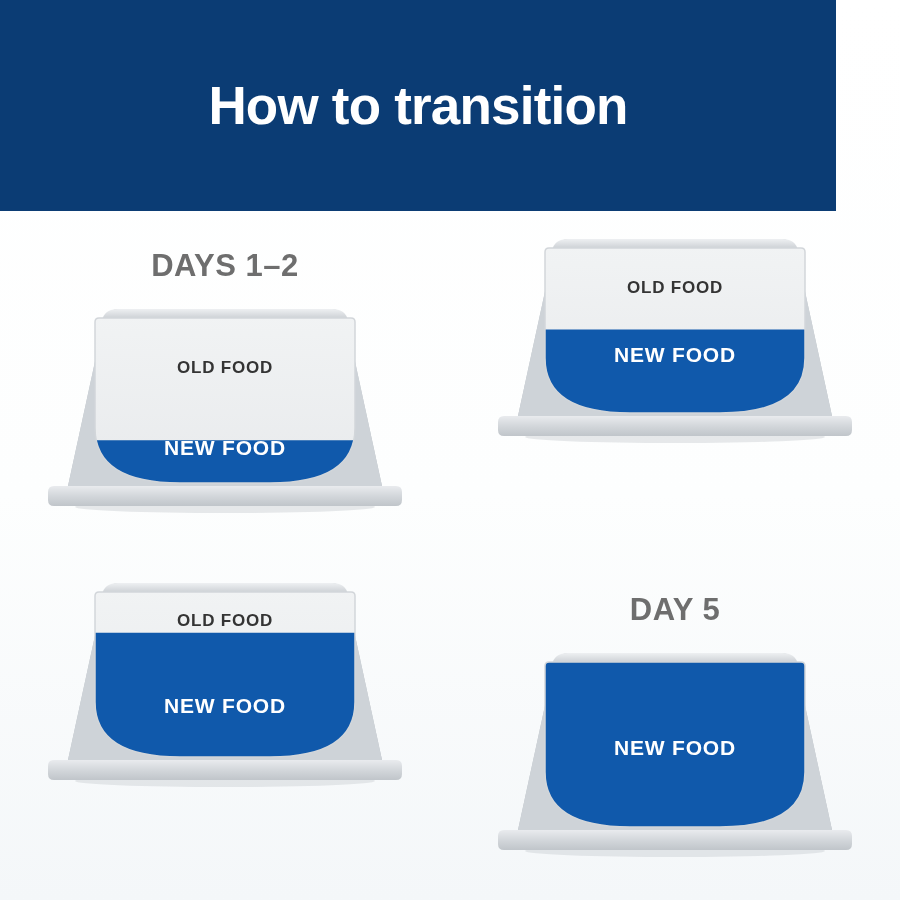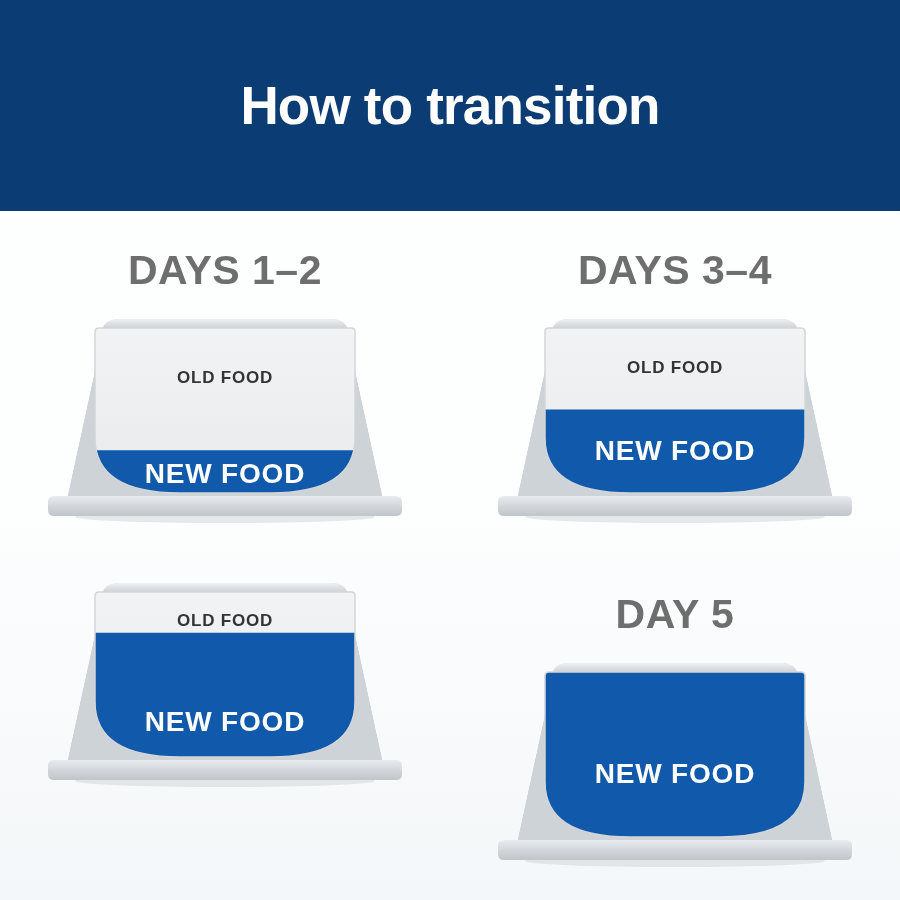--- a/index.html
+++ b/index.html
@@ -21,21 +21,21 @@
     height: 900px;
     background: linear-gradient(180deg, #ffffff 0%, #fdfefe 55%, #f4f7f9 100%);
     overflow: hidden;
   }
 
   
   .header-band {
     position: absolute;
     left: 0;
     top: 0;
-    width: 900px;
+    width: 836px;
     height: 211px;
     background: #0b3c74;
     display: flex;
     flex-direction: column;
     align-items: center;
     justify-content: center;
   }
   .header-title {
     color: #ffffff;
     font-size: 53px;
@@ -64,21 +64,21 @@
   }
   .stage {
     position: relative;
     display: flex;
     flex-direction: column;
     align-items: center;
   }
 
   .stage-label {
     margin-top: 39px;
-    font-size: 41px;
+    font-size: 31px;
     font-weight: bold;
     color: #6e6e6e;
     letter-spacing: 0.5px;
     line-height: 1;
     text-align: center;
     white-space: pre;
   }
 
   
   .bowl-wrap {
@@ -106,23 +106,22 @@
     pointer-events: none;
     white-space: pre;
   }
   .label-old {
     color: #343434;
     font-size: 17px;
     letter-spacing: 0.8px;
   }
   .label-new {
     color: #ffffff;
-    font-size: 28px;
+    font-size: 21px;
     letter-spacing: 0.8px;
-    margin-top: 12px;
   }
 
   
   .s0 .label-old { top: 58px; }
   .s0 .label-new { top: 136px; }
   .s1 .label-old { top: 48px; }
   .s1 .label-new { top: 113px; }
   .s2 .label-old { top: 37px; }
   .s2 .label-new { top: 120px; }
   .s3 .label-new { top: 92px; }
@@ -201,21 +200,20 @@
           <path d="M55 22 Q55 18 59 18 L311 18 Q315 18 315 22 L315 128 Q315 183 230 183 L140 183 Q55 183 55 128 Z" fill="none" stroke="#d2d6da" stroke-width="1.5"></path>
 
           <path d="M14 186 L356 186 Q362 186 362 192 L362 200 Q362 206 356 206 L14 206 Q8 206 8 200 L8 192 Q8 186 14 186 Z" fill="url(#base0)"></path>
         </svg>
         <div class="bowl-text label-old">OLD FOOD</div>
         <div class="bowl-text label-new">NEW FOOD</div>
       </div>
     </div>
 
     <div class="stage s1">
-      <div class="stage-label">DAYS 3–4</div>
       <div class="bowl-wrap">
         <svg class="bowl-svg" viewBox="0 0 370 215" preserveAspectRatio="none">
           <defs>
             <linearGradient id="shellL1" x1="0" y1="0" x2="1" y2="0">
               <stop offset="0" stop-color="#b9bfc5"></stop>
                 <stop offset="1" stop-color="#d6dade"></stop>
             </linearGradient>
             <linearGradient id="shellR1" x1="0" y1="0" x2="1" y2="0">
               <stop offset="0" stop-color="#d6dade"></stop>
                 <stop offset="1" stop-color="#b9bfc5"></stop>

